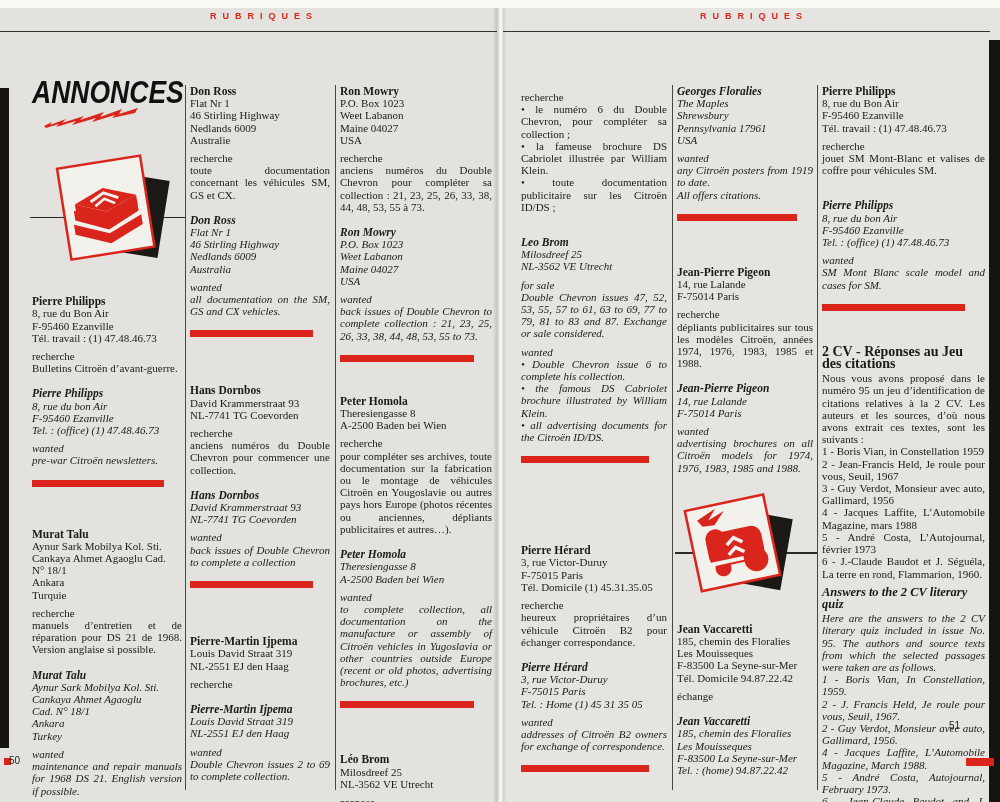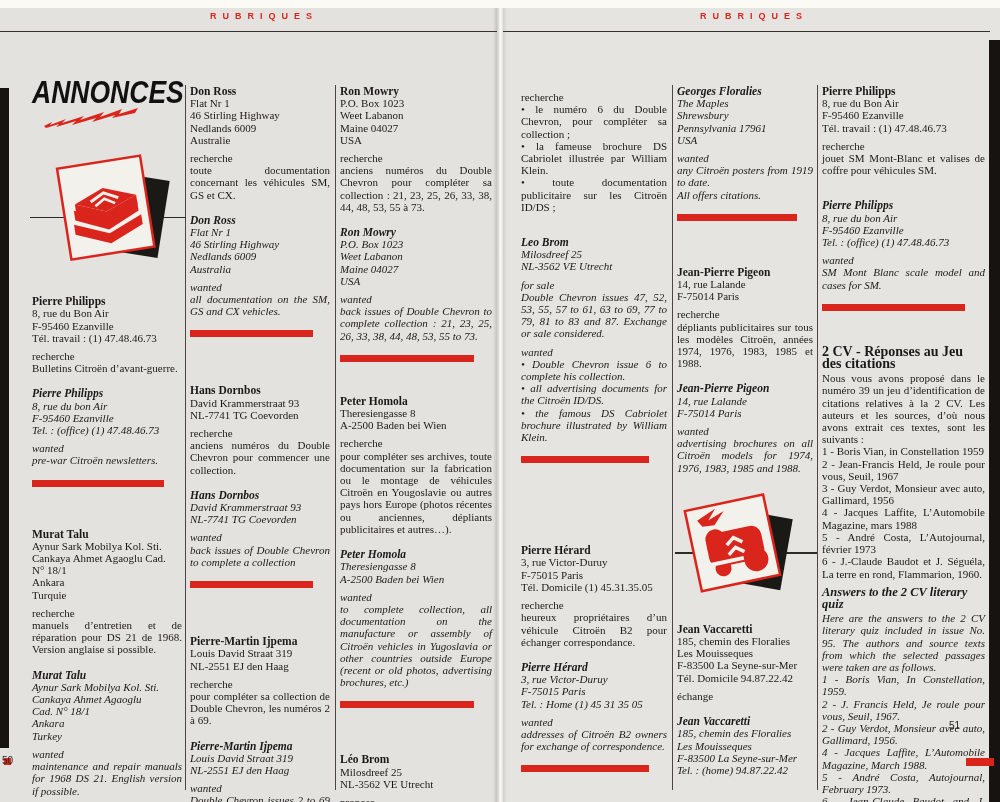--- a/index.html
+++ b/index.html
@@ -56,21 +56,21 @@
     transform-origin:left top;white-space:nowrap;}
   .scribble-wrap{margin:8px 0 0 10px;line-height:0;}
   
   .icon-block{position:relative;height:118px;margin-bottom:10px;}
   .icon-line{position:absolute;left:-2px;right:-4px;top:52%;height:1.5px;background:#2c2a27;}
   .icon-art{position:absolute;left:20px;top:-4px;line-height:0;}
   #colR2 .icon-art{left:6px;}
   .spacer{width:100%;}
   
   .pagenum{position:absolute;font-family:"Liberation Sans",sans-serif;font-size:10px;color:#262421;}
-  #pagenum-left{left:2px;top:755px;}
+  #pagenum-left{left:9px;top:755px;}
   #pagenum-right{left:949px;top:720px;}
   .pagemark{position:absolute;background:var(--red);}
   #pagemark-left{left:4px;top:758px;width:7px;height:7px;}
   #pagemark-right{left:966px;top:758px;width:28px;height:8px;}
 </style>
 </head>
 <body>
 
 <div class="page" id="page-left"></div>
 <div class="page" id="page-right"></div>
@@ -192,21 +192,20 @@
       <div class="ad-label">wanted</div>
       <p class="ad-para">back issues of Double Chevron to complete a collection</p>
     </div>
     <div class="red-bar"></div>
     <div class="spacer" style="height: 36px;"></div>
     <div class="ad">
       <div class="ad-name">Pierre-Martin Ijpema</div>
       <div class="ad-line">Louis David Straat 319</div>
       <div class="ad-line">NL-2551 EJ den Haag</div>
       <div class="ad-label">recherche</div>
-      <p class="ad-para">pour compléter sa collection de Double Chevron, les numéros 2 à 69.</p>
     </div>
     <div class="ad it">
       <div class="ad-name">Pierre-Martin Ijpema</div>
       <div class="ad-line">Louis David Straat 319</div>
       <div class="ad-line">NL-2551 EJ den Haag</div>
       <div class="ad-label">wanted</div>
       <p class="ad-para">Double Chevron issues 2 to 69 to complete collection.</p>
     </div>
   </div>
 <div class="col" id="colL3">
@@ -262,22 +261,22 @@
     </div>
     <div class="spacer" style="height: 10px;"></div>
     <div class="ad it">
       <div class="ad-name">Leo Brom</div>
       <div class="ad-line">Milosdreef 25</div>
       <div class="ad-line">NL-3562 VE Utrecht</div>
       <div class="ad-label">for sale</div>
       <p class="ad-para">Double Chevron issues 47, 52, 53, 55, 57 to 61, 63 to 69, 77 to 79, 81 to 83 and 87. Exchange or sale considered.</p>
       <div class="ad-label">wanted</div>
       <p class="ad-para">• Double Chevron issue 6 to complete his collection.</p>
+      <p class="ad-para">• the famous DS Cabriolet brochure illustrated by William Klein.</p>
       <p class="ad-para">• all advertising documents for the Citroën ID/DS.</p>
-      <p class="ad-para">• the famous DS Cabriolet brochure illustrated by William Klein.</p>
     </div>
     <div class="red-bar"></div>
     <div class="spacer" style="height: 70px;"></div>
     <div class="ad">
       <div class="ad-name">Pierre Hérard</div>
       <div class="ad-line">3, rue Victor-Duruy</div>
       <div class="ad-line">F-75015 Paris</div>
       <div class="ad-line">Tél. Domicile (1) 45.31.35.05</div>
       <div class="ad-label">recherche</div>
       <p class="ad-para">heureux propriétaires d’un véhicule Citroën B2 pour échanger correspondance.</p>
@@ -374,21 +373,21 @@
       <div class="ad-line">8, rue du bon Air</div>
       <div class="ad-line">F-95460 Ezanville</div>
       <div class="ad-line">Tel. : (office) (1) 47.48.46.73</div>
       <div class="ad-label">wanted</div>
       <p class="ad-para">SM Mont Blanc scale model and cases for SM.</p>
     </div>
     <div class="red-bar"></div>
     <div class="spacer" style="height: 24px;"></div>
     <div class="article">
       <div class="article-heading">2 CV - Réponses au Jeu des citations</div>
-      <p class="article-para">Nous vous avons proposé dans le numéro 39 un jeu d’identification de citations relatives à la 2 CV. Les auteurs et les sources, d’où nous avons extrait ces textes, sont les suivants :</p>
+      <p class="article-para">Nous vous avons proposé dans le numéro 95 un jeu d’identification de citations relatives à la 2 CV. Les auteurs et les sources, d’où nous avons extrait ces textes, sont les suivants :</p>
       <p class="article-para">1 - Boris Vian, in Constellation 1959</p>
       <p class="article-para">2 - Jean-Francis Held, Je roule pour vous, Seuil, 1967</p>
       <p class="article-para">3 - Guy Verdot, Monsieur avec auto, Gallimard, 1956</p>
       <p class="article-para">4 - Jacques Laffite, L’Automobile Magazine, mars 1988</p>
       <p class="article-para">5 - André Costa, L’Autojournal, février 1973</p>
       <p class="article-para">6 - J.-Claude Baudot et J. Séguéla, La terre en rond, Flammarion, 1960.</p>
     </div>
     <div class="spacer" style="height: 6px;"></div>
     <div class="article it">
       <div class="article-heading">Answers to the 2 CV literary quiz</div>

